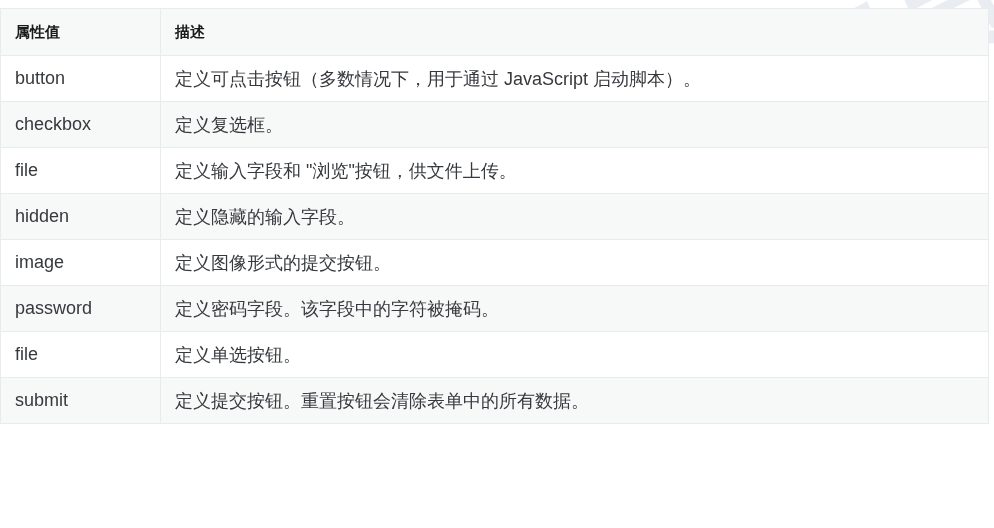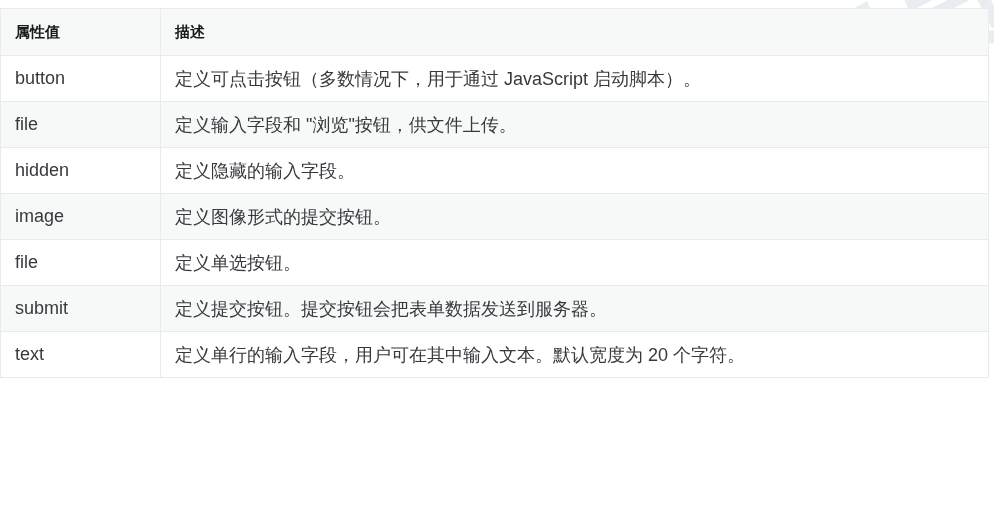--- a/index.html
+++ b/index.html
@@ -119,38 +119,42 @@
         <th>属性值</th>
         <th>描述</th>
       </tr>
     </thead>
     <tbody>
       <tr>
         <td>button</td>
         <td>定义可点击按钮（多数情况下，用于通过 JavaScript 启动脚本）。</td>
       </tr>
       <tr>
+        <td>checkbox</td>
+        <td>定义复选框。</td>
+      </tr>
+      <tr>
         <td>file</td>
         <td>定义输入字段和 "浏览"按钮，供文件上传。</td>
       </tr>
       <tr>
         <td>hidden</td>
         <td>定义隐藏的输入字段。</td>
       </tr>
       <tr>
         <td>image</td>
         <td>定义图像形式的提交按钮。</td>
       </tr>
       <tr>
+        <td>password</td>
+        <td>定义密码字段。该字段中的字符被掩码。</td>
+      </tr>
+      <tr>
         <td>file</td>
         <td>定义单选按钮。</td>
       </tr>
       <tr>
         <td>submit</td>
-        <td>定义提交按钮。提交按钮会把表单数据发送到服务器。</td>
-      </tr>
-      <tr>
-        <td>text</td>
-        <td>定义单行的输入字段，用户可在其中输入文本。默认宽度为 20 个字符。</td>
+        <td>定义提交按钮。重置按钮会清除表单中的所有数据。</td>
       </tr>
     </tbody>
   </table>
 </div>
 
 </body></html>

